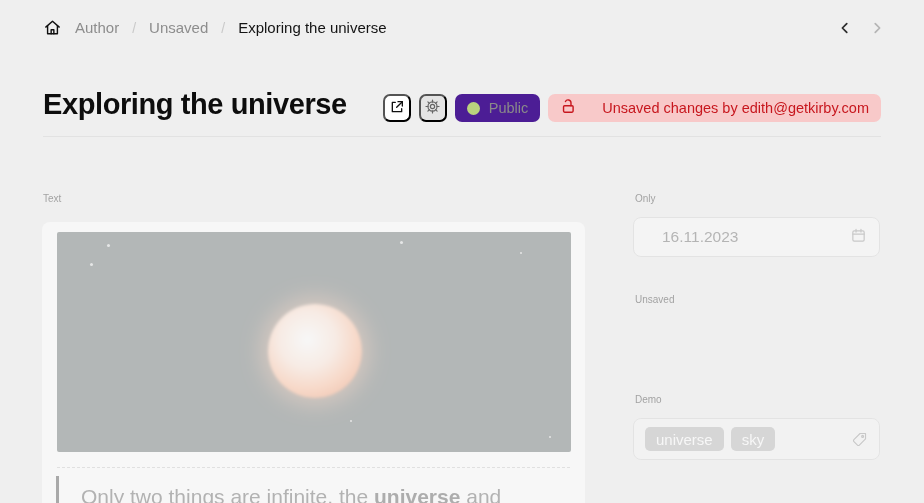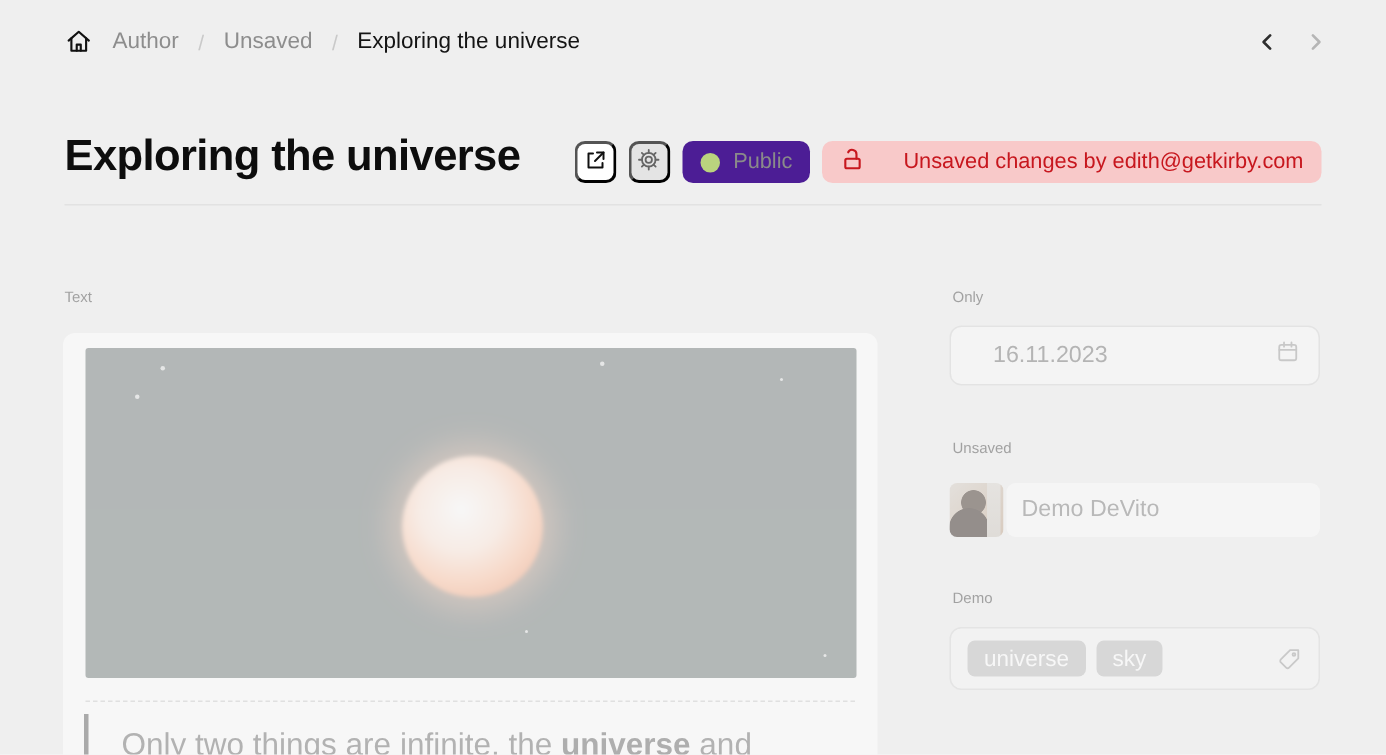--- a/index.html
+++ b/index.html
@@ -169,24 +169,20 @@
     <span class="date-value">16.11.2023</span>
     <span>
       <svg width="17" height="17" viewBox="0 0 24 24" fill="none" stroke="#a3a3a3" stroke-width="1.7" stroke-linecap="round">
         <rect x="4" y="5.5" width="16" height="14.5" rx="2"></rect>
           <path d="M4 10.2h16M8.5 3.2v4M15.5 3.2v4"></path>
       </svg>
     </span>
   </div>
 
   <span class="field-label side-author-label">Unsaved</span>
-  <div class="author-item">
-    <span class="avatar"></span>
-    <span class="author-name-box">Demo DeVito</span>
-  </div>
 
   <span class="field-label side-tags-label">Demo</span>
   <div class="tags-box">
     <span class="tag-pill">universe</span>
     <span class="tag-pill">sky</span>
     <span class="tag-glyph">
       <svg width="17" height="17" viewBox="0 0 24 24" fill="none" stroke="#a3a3a3" stroke-width="1.7" stroke-linejoin="round">
         <path d="M12.8 3.5h7.7v7.7l-8.7 8.7a1.9 1.9 0 0 1-2.7 0l-5-5a1.9 1.9 0 0 1 0-2.7l8.7-8.7z"></path>
         <circle cx="16.4" cy="7.6" r="1.3"></circle>
       </svg>

